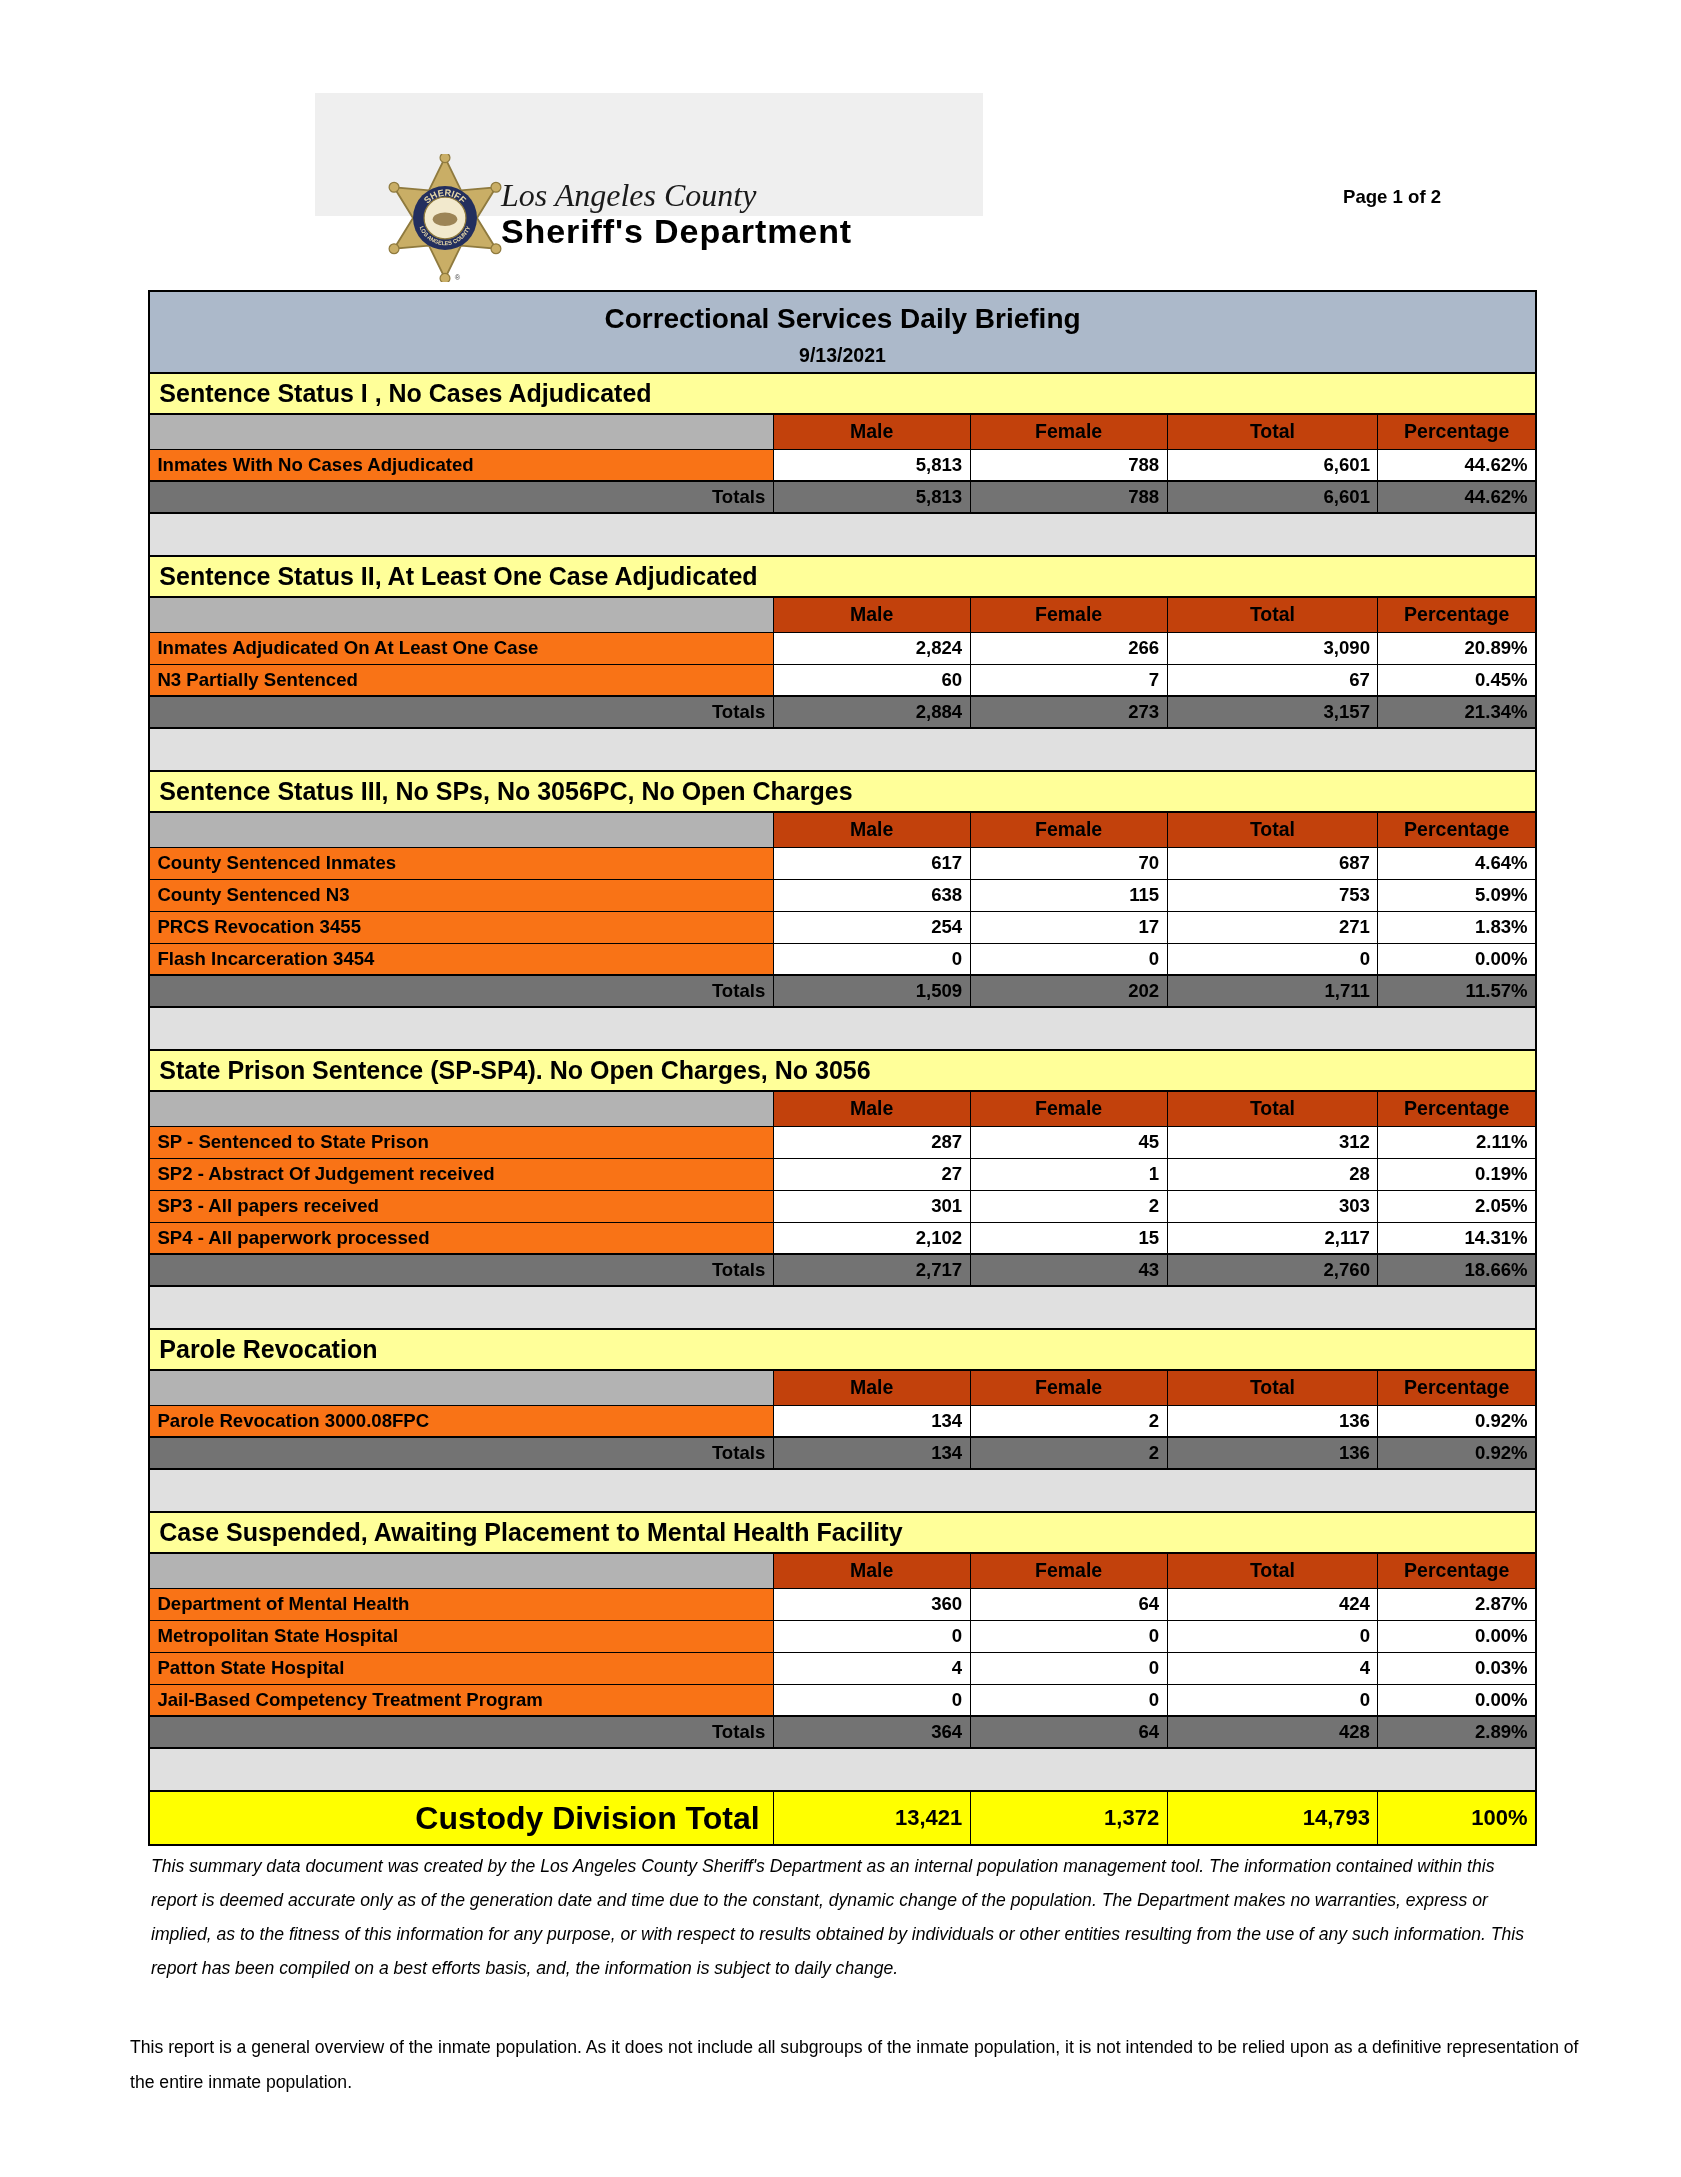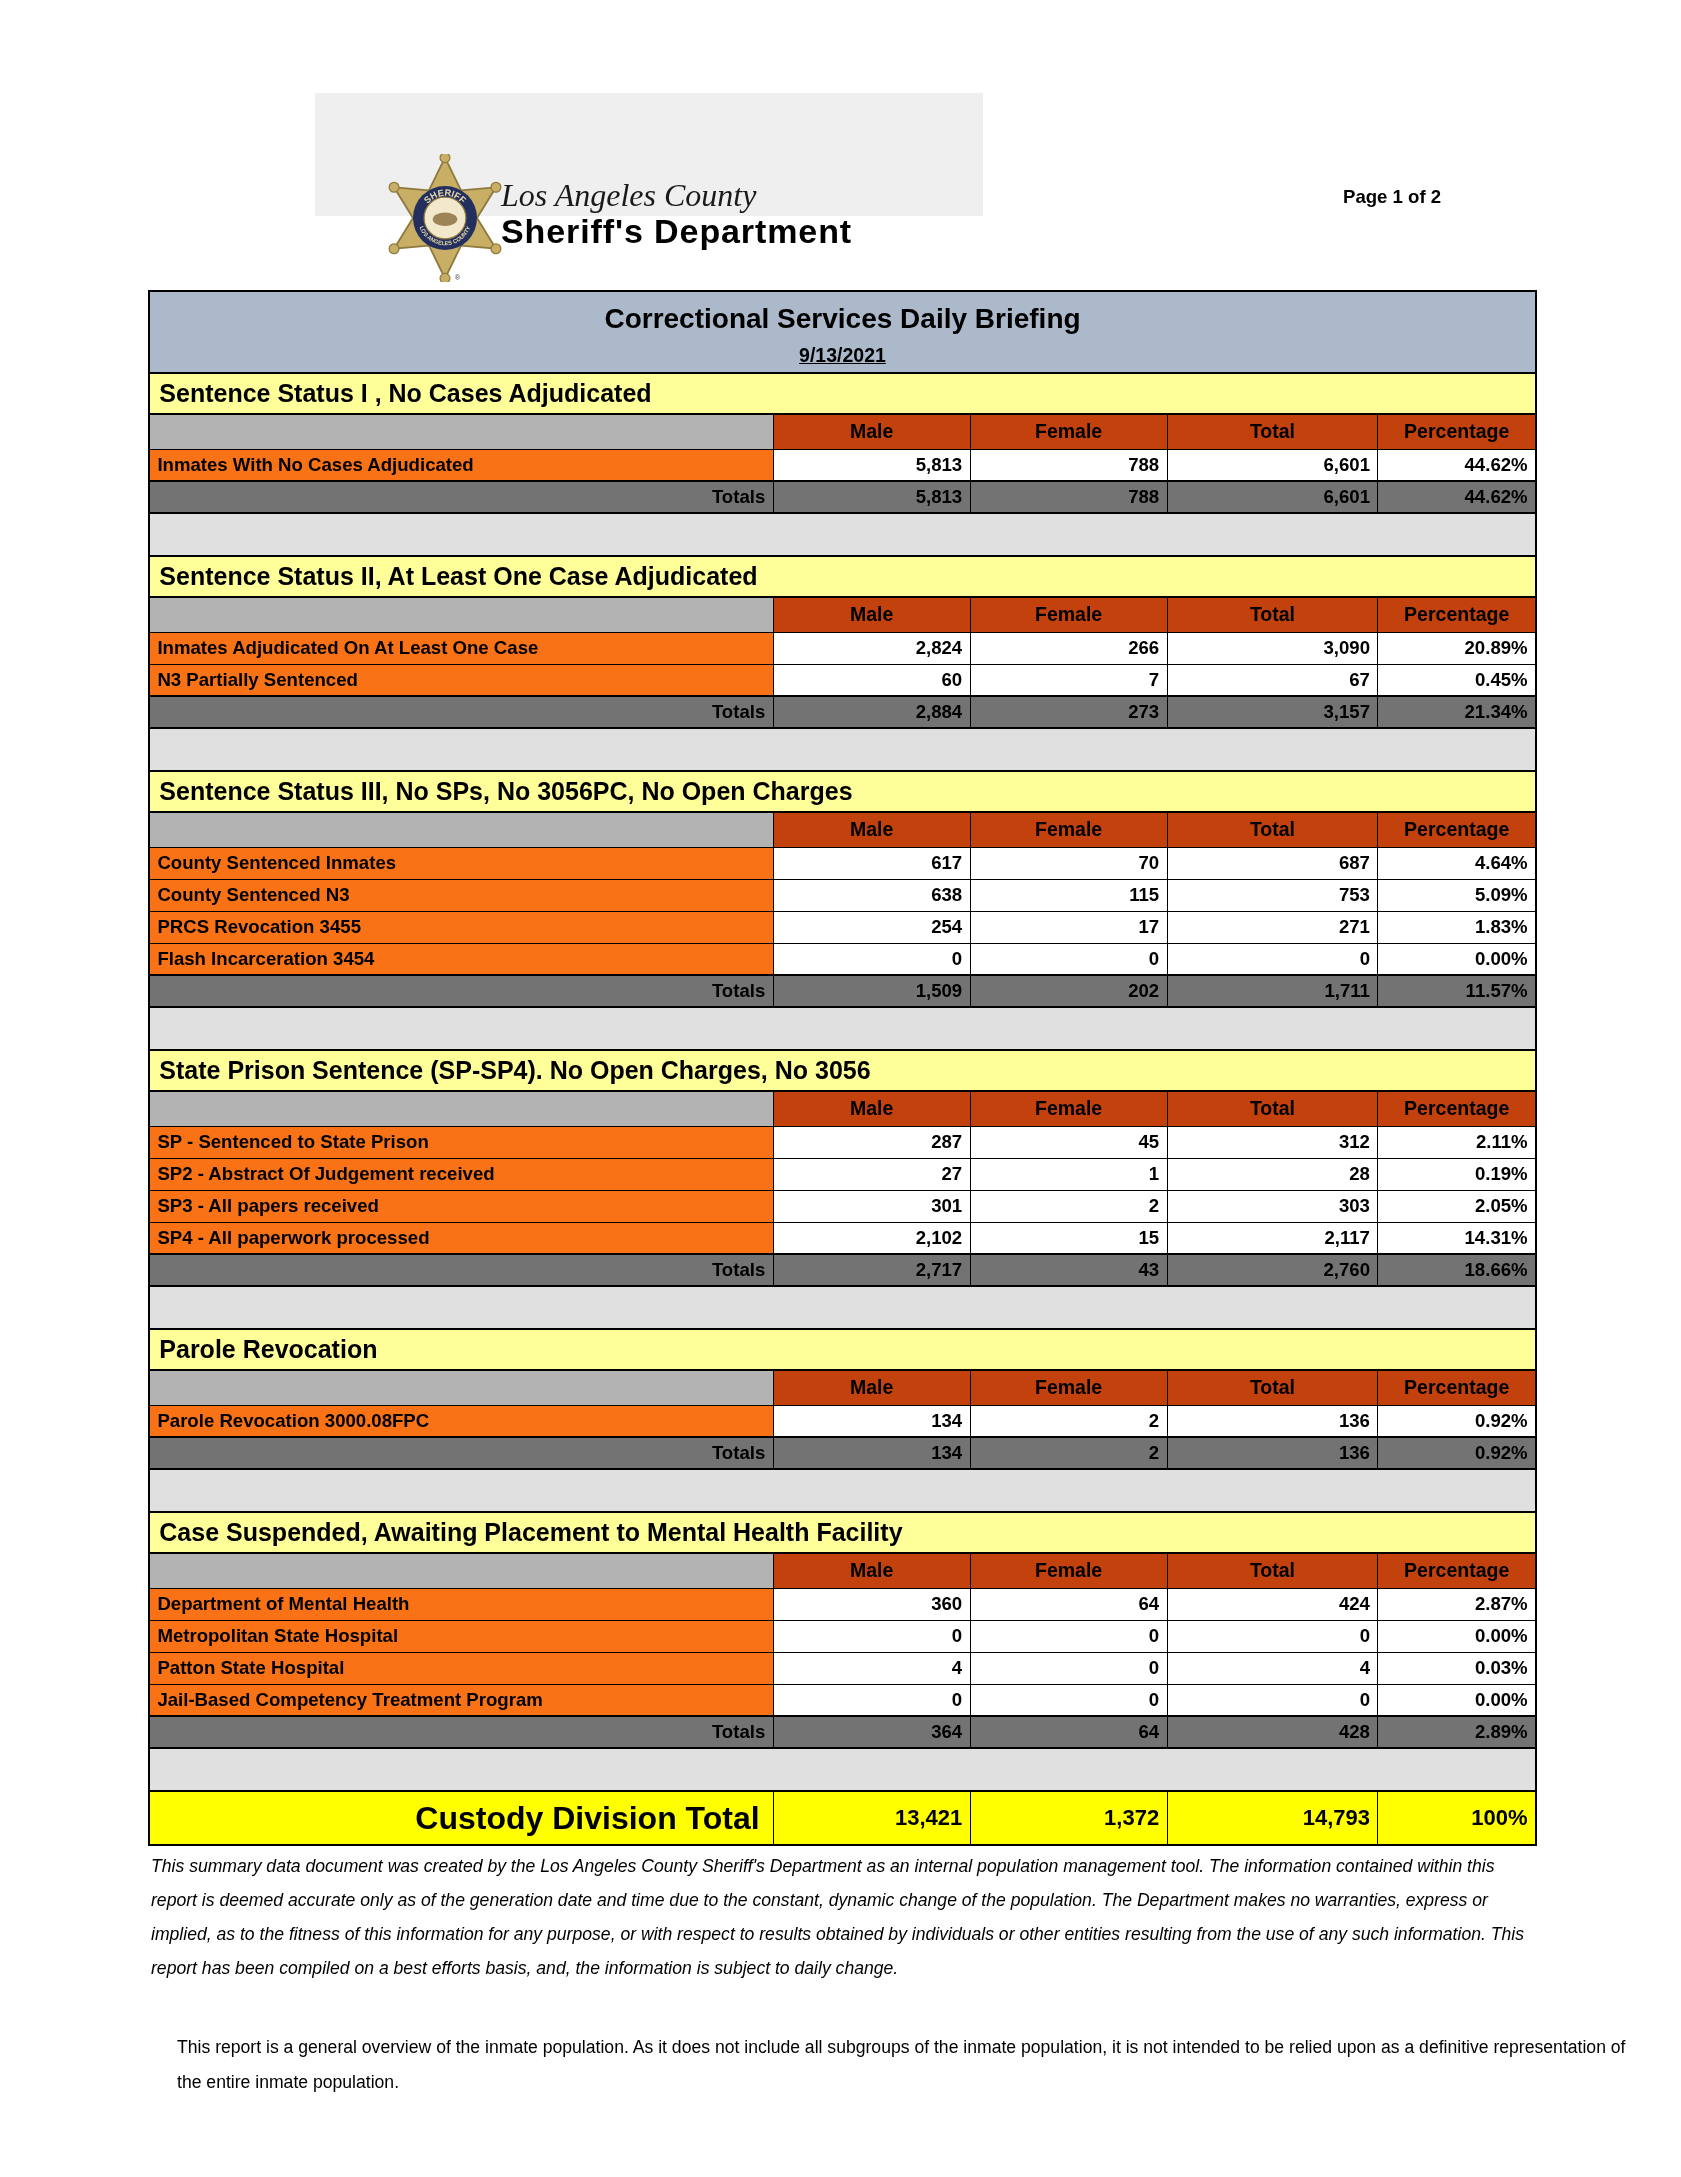--- a/index.html
+++ b/index.html
@@ -28,21 +28,21 @@
   }
   .page-label { position:absolute; left:1343px; top:186px; font-weight:bold; font-size:18.6px; }
 
   
   .report { position:absolute; left:148px; top:290px; width:1389px; }
   table { width:100%; border-collapse:collapse; border:2.8px solid #000; table-layout:fixed; }
   td, th { border:1.9px solid #000; font-weight:bold; overflow:hidden; white-space:nowrap; }
 
   .title-cell { background:#ACB9CA; text-align:center; height:82px; border-bottom:2.8px solid #000; }
   .title-main { font-size:28px; line-height:45px; }
-  .title-date { font-size:19.5px; line-height:28px;text-decoration:underline; }
+  .title-date { font-size:19.5px; line-height:28px; }
 
   .banner-cell { background:#FFFF99; font-size:25px; height:41px; padding:0 9.3px; text-align:left; border-bottom:2.8px solid #000; }
 
   .col-blank { background:#B3B3B3; }
   .col-head  { background:#c2410c; text-align:center; font-size:19.5px; height:35px; }
 
   .label { text-align:left;  font-size:18.6px; padding:0 7.4px; height:32px; background:#f97316; }
   .num   { text-align:right; font-size:18.6px; padding:0 7.4px; height:32px; background:#fff; }
 
   .totals td { background:#737373; border-top:2.8px solid #000; }
@@ -54,21 +54,21 @@
   .grand .label { text-align:right; font-size:32px; padding-right:13px; }
 
   
   .disclaimer {
     position:absolute; left:151px; top:1849px; width:1389px;
     font-style:italic; font-size:17.6px; line-height:34px; font-weight:normal;
     white-space:normal;
   }
   .footer-note {
     position:absolute; left:130px; top:2030px; width:1452px;
-    font-size:17.6px; line-height:35px; font-weight:normal;margin-left:47px;
+    font-size:17.6px; line-height:35px; font-weight:normal;
   }
 </style>
 </head>
 <body>
 
 <div class="logo-backdrop"></div>
 
 <svg class="badge" viewBox="0 0 104 104">
   <polygon points="52,3 65,29.5 93.4,27 78,52 93.4,77 65,74.5 52,101 39,74.5 10.6,77 26,52 10.6,27 39,29.5" fill="#C9AE66" stroke="#8F7A3E" stroke-width="1.5"></polygon>
   <circle cx="52" cy="3" r="4" fill="#C9AE66" stroke="#8F7A3E"></circle>

